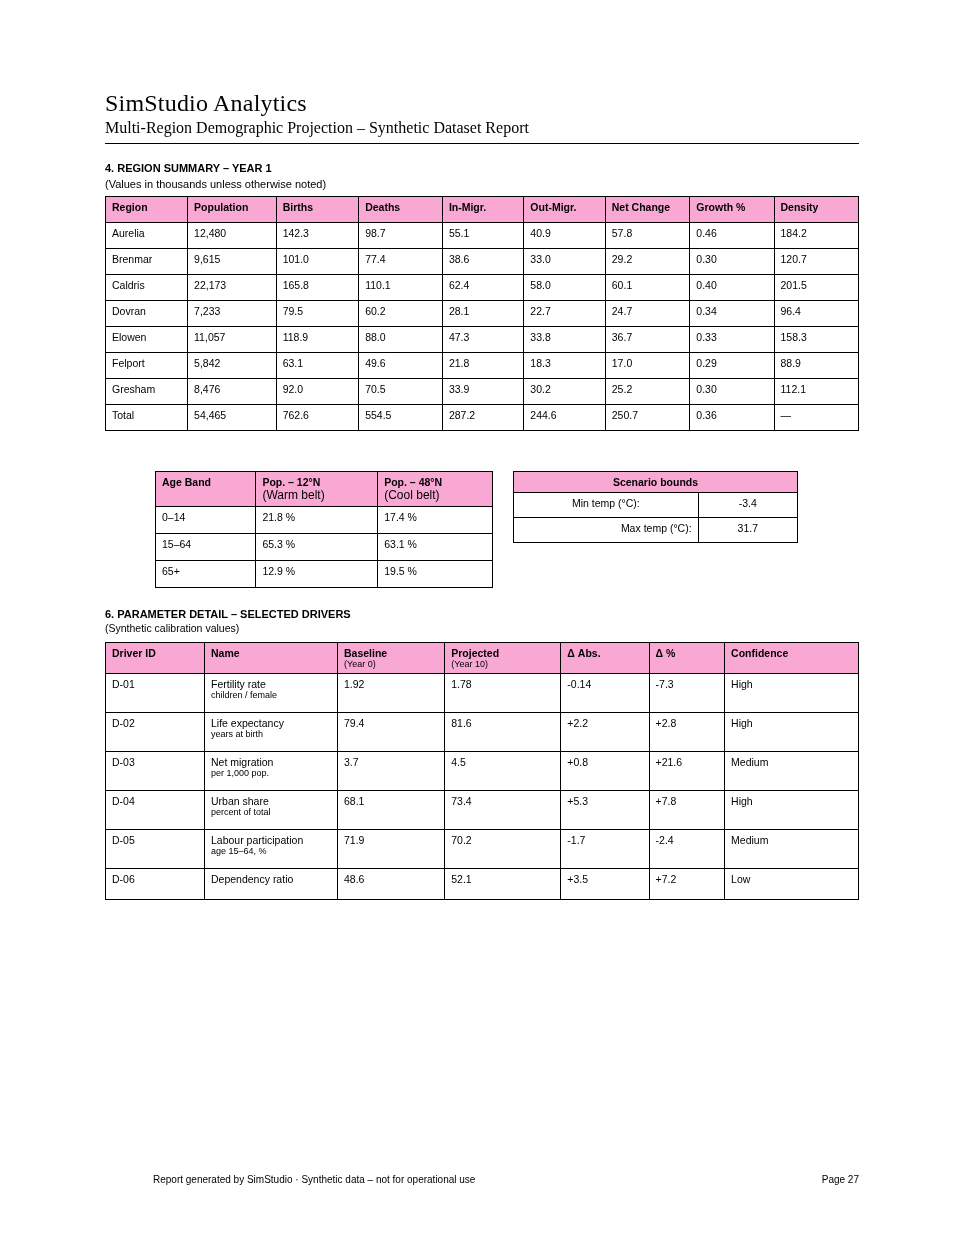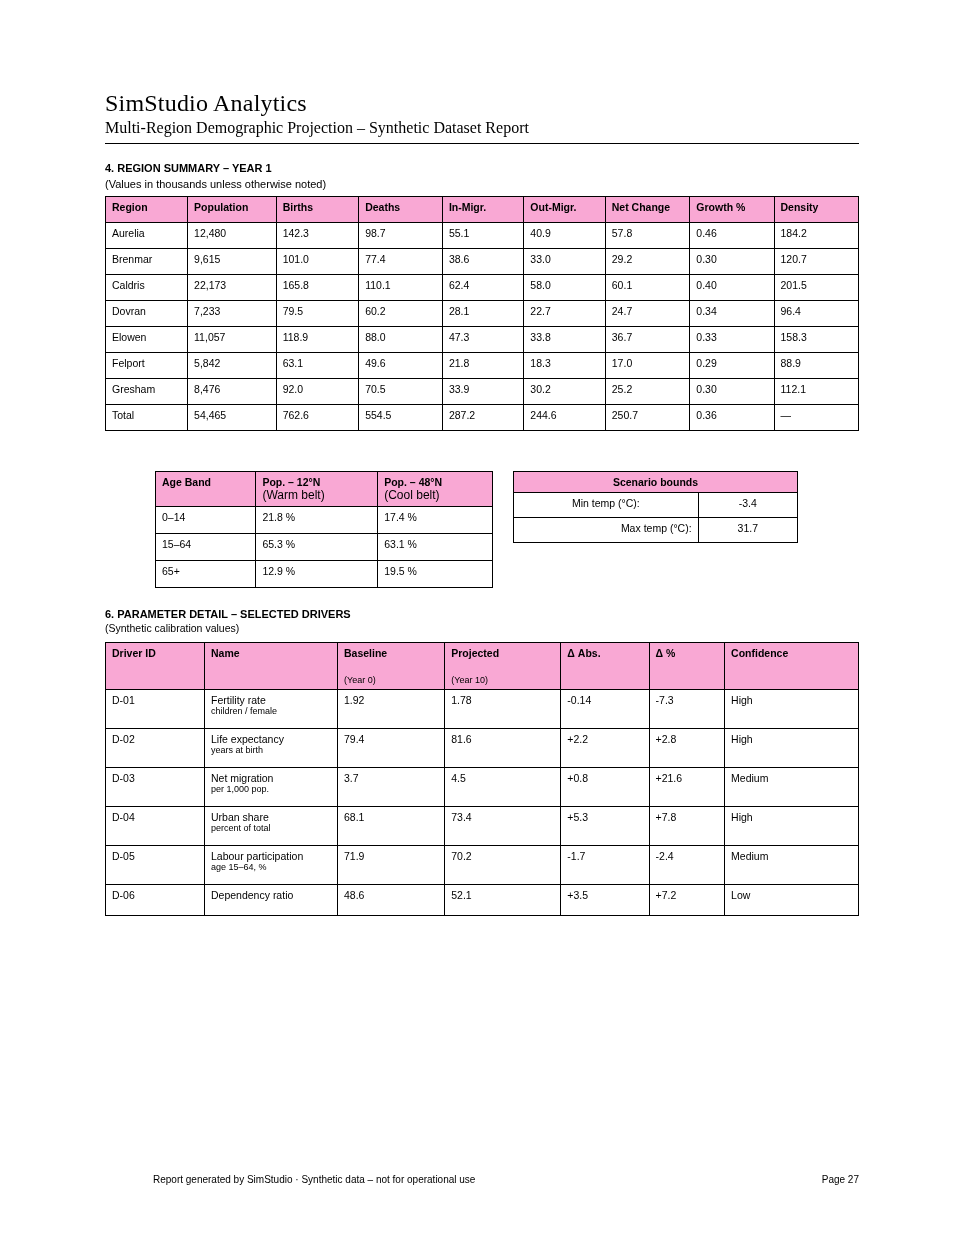--- a/index.html
+++ b/index.html
@@ -91,21 +91,21 @@
     font-size: 12px;
     font-weight: normal;
     line-height: 1.05;
     margin-top: 1px;
   }
   .t-details th .sub {
     display: block;
     font-size: 9px;
     font-weight: normal;
     line-height: 1.05;
-    margin-top: 17px;
+    margin-top: 1px;
   }
   .block-label {
     font-family: Arial, Helvetica, sans-serif;
     font-size: 11px;
     font-weight: bold;
     margin: 20px 0 2px 0;
   }
   .block-note {
     font-family: Arial, Helvetica, sans-serif;
     font-size: 10.5px;

